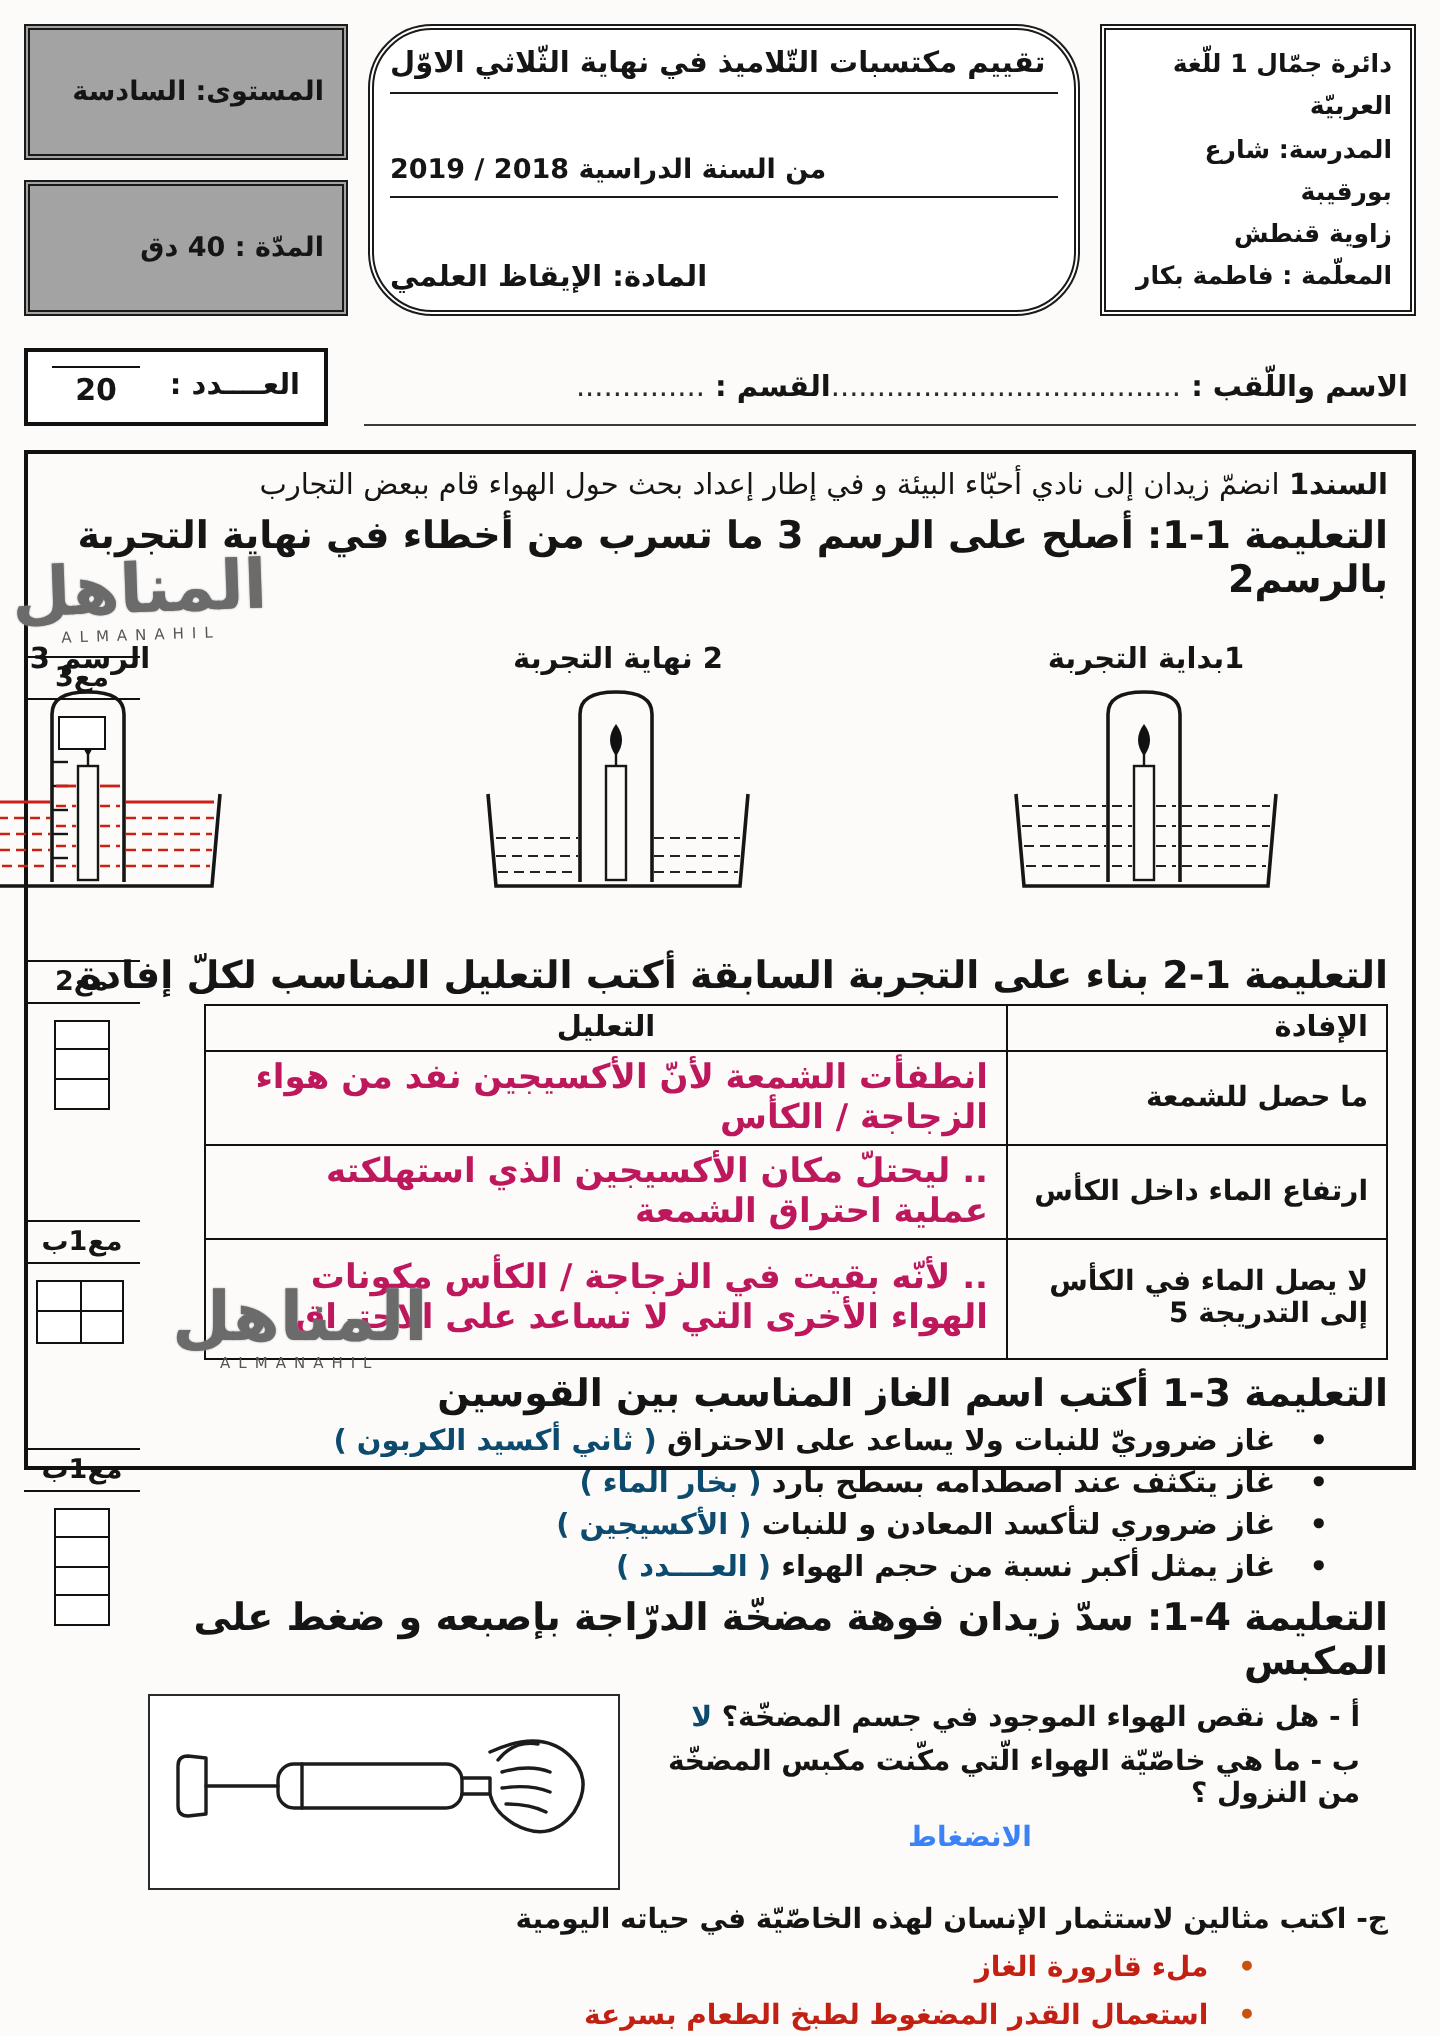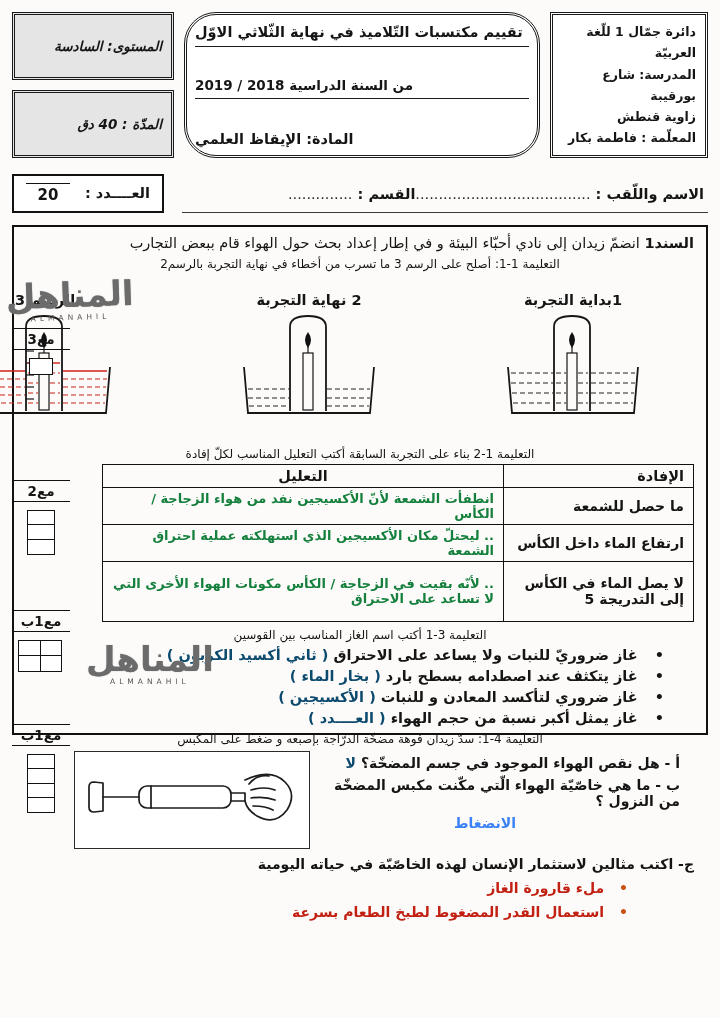--- a/index.html
+++ b/index.html
@@ -12,45 +12,45 @@
 
   
   .header-row { display:flex; gap:10px; padding:12px 12px 0; align-items:stretch; }
   .hbox { border:3px double #1a1a1a; background:#fff; }
   .school-box { width:158px; padding:6px 9px; font-size:12.5px; font-weight:700; line-height:1.7; text-align:right; }
   .title-box { flex:1; text-align:left; padding:5px 8px; display:flex; flex-direction:column; justify-content:space-between;border-radius:32px; }
   .title-line1 { font-size:14.5px; font-weight:700; padding:4px 0 6px; border-bottom:1.5px solid #1a1a1a; }
   .title-line2 { font-size:13.5px; font-weight:700; padding:5px 0; border-bottom:1.5px solid #1a1a1a; }
   .title-line3 { font-size:14.5px; font-weight:700; padding:6px 0 3px; }
   .level-col { width:162px; display:flex; flex-direction:column; gap:10px; }
-  .level-cell { border:3px double #1a1a1a; background:#e5e5e5; font-weight:700; font-size:13.5px; padding:6px 9px; flex:1; display:flex; align-items:center;font-style:italic; }
+  .level-cell { border:3px double #1a1a1a; background:#a3a3a3; font-weight:700; font-size:13.5px; padding:6px 9px; flex:1; display:flex; align-items:center; }
 
   
   .identity-row { display:flex; gap:18px; padding:16px 12px 0; align-items:stretch; }
   .name-line { flex:1; font-size:14.5px; border-bottom:1.6px solid #3a3a3a; padding:12px 4px 10px 0; white-space:nowrap; overflow:hidden; }
   .dots { letter-spacing:1px; color:#2a2a2a; }
   .score-box { width:152px; border:2px solid #111; background:#fff; display:flex; align-items:center; justify-content:space-between; padding:4px 12px; font-size:14.5px; }
   .score-val { display:flex; flex-direction:column; align-items:center; line-height:1.1; font-size:15px; }
   .score-line { display:block; width:44px; border-top:1.8px solid #111; margin-bottom:3px; }
 
   
   .main-box { margin:12px 12px 0; border:2px solid #111; height:510px; padding:6px 12px 8px; font-size:15px; position:relative; }
   .sanad { margin:2px 0 3px; font-size:14.5px; }
-  .instr { margin:6px 0 3px; font-weight:400; font-size:12px;text-align:center; }
+  .instr { margin:6px 0 3px; font-weight:700; font-size:19px; }
 
   .figures { display:flex; gap:26px; padding:3px 2px 1px; }
   .figure { width:158px; }
   .figure figcaption { text-align:center; font-weight:700; font-size:14.5px; margin-bottom:1px; }
 
   .taalil-table { border-collapse:collapse; width:592px; margin-top:3px; }
   .taalil-table th, .taalil-table td { border:1.6px solid #111; padding:3px 9px; }
   th.ifada-h { width:190px; text-align:right; font-size:14.5px; }
   th.taalil-h { text-align:center; font-size:14.5px; }
   td.ifada { font-weight:700; font-size:14px; }
-  td.taalil { font-weight:700; font-size:13px; color:#15803d; }
+  td.taalil { font-weight:700; font-size:17px; color:#be185d; }
   tr.rshort td { height:36px; }
   tr.rtall td { height:60px; }
 
   .gas-list { list-style:none; margin:4px 0 0; padding:0 30px 0 0; }
   .gas-list li { font-weight:700; font-size:14.5px; margin:5px 0; }
   .gas-list .bullet { display:inline-block; margin-left:12px; }
 
   .q4-row { display:flex; gap:8px; margin-top:3px; }
   .qab { flex:1; padding-right:14px; }
   .qab p { margin:6px 0; font-weight:700; font-size:14px; }

